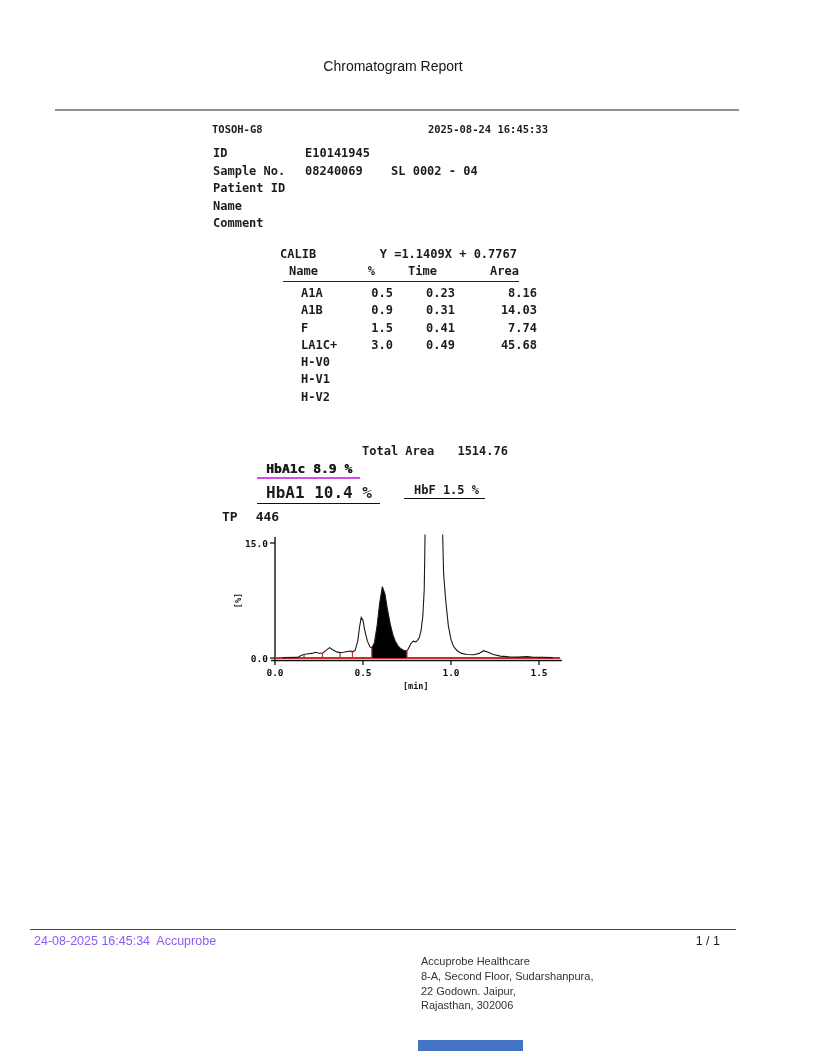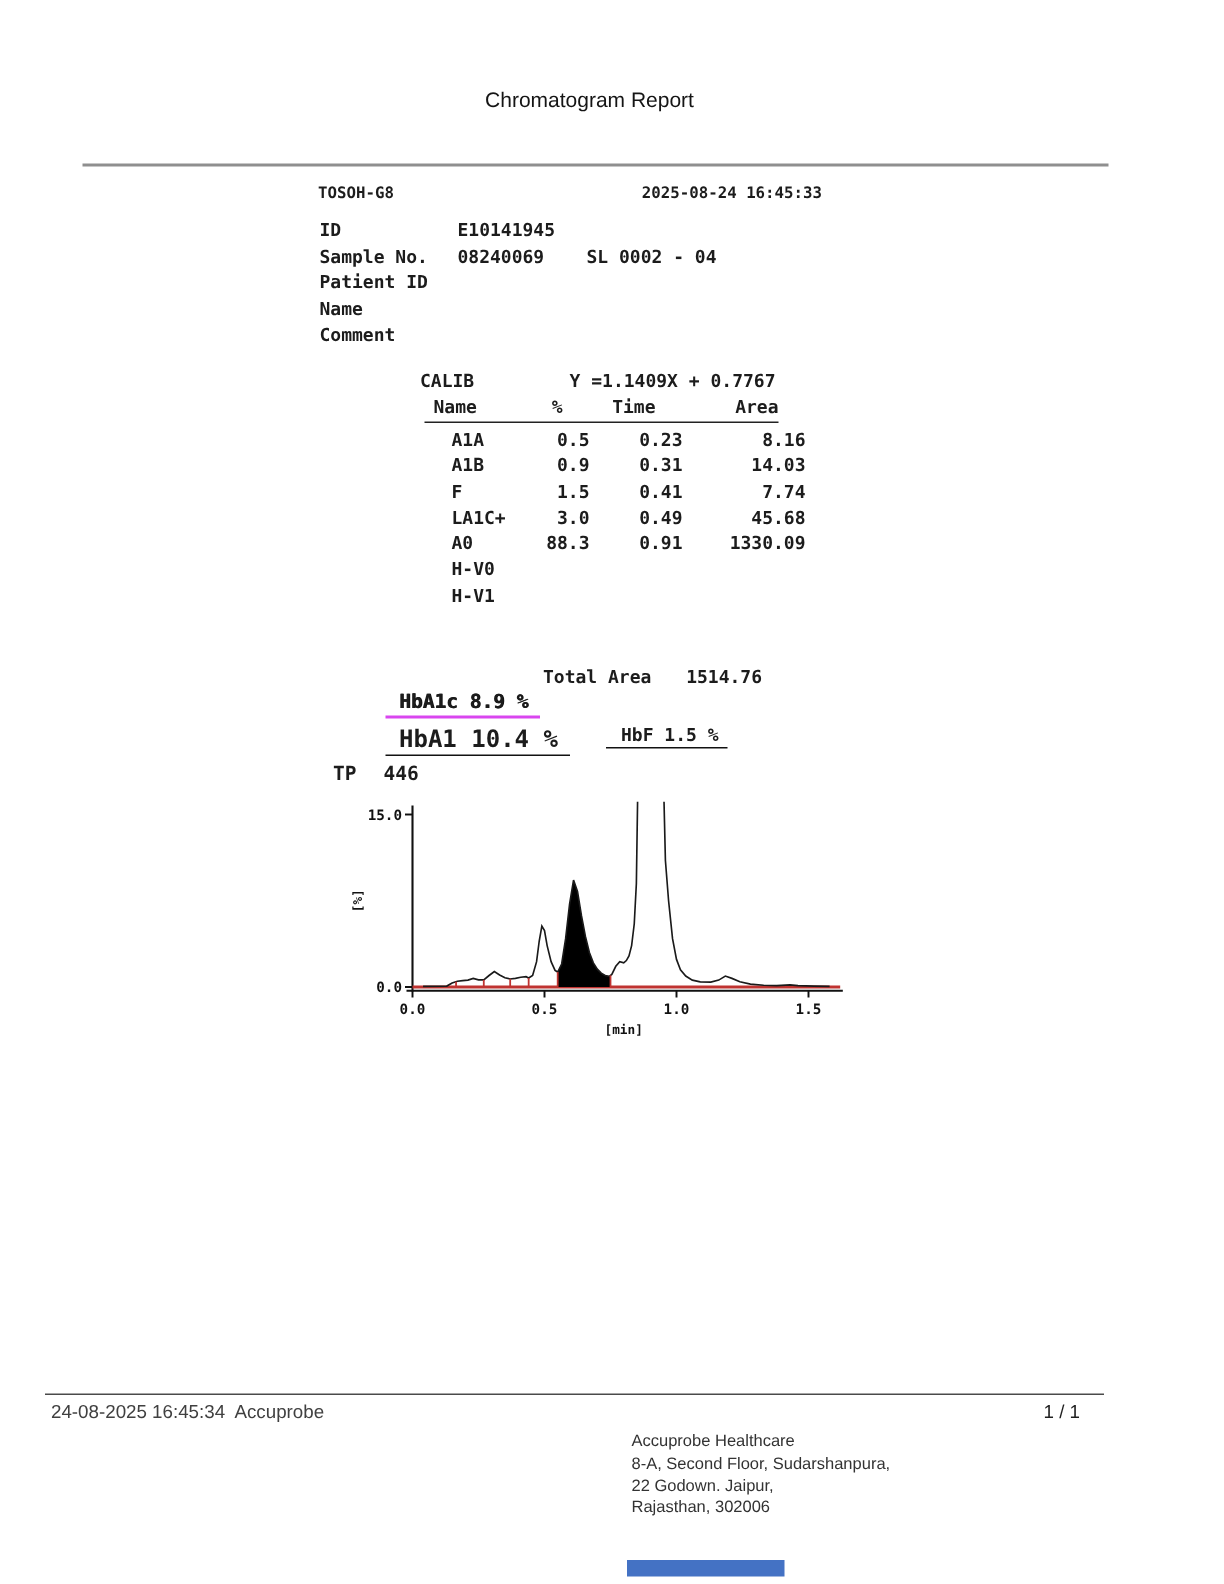--- a/index.html
+++ b/index.html
@@ -42,21 +42,21 @@
 
   
   .tp-line{top:509px;left:222px;font-size:13px;}
   .tp-line .v{margin-left:18px;}
   .chart{top:530px;left:228px;}
   .tick{font-family:"DejaVu Sans Mono",monospace;font-weight:700;font-size:9.5px;fill:#111;}
   .ticksm{font-family:"DejaVu Sans Mono",monospace;font-weight:700;font-size:8.5px;fill:#111;}
 
   
   .rule-bottom{top:929px;left:30px;width:706px;border-top:1.5px solid #4a4a4a;height:0;}
-  .footer-left{top:934px;left:34px;font-size:12.5px;color:#404040;white-space:pre;}
+  .footer-left{top:934px;left:34px;font-size:12.5px;color:#8b5cf6;white-space:pre;}
   .footer-page{top:934px;left:660px;width:60px;text-align:right;font-size:12.5px;color:#1f1f1f;}
   .address{top:954px;left:421px;font-size:11px;line-height:14.8px;color:#333;}
   .blue-bar{top:1040px;left:418px;width:105px;height:11px;background:#4472c4;}
 </style>
 </head>
 <body>
 
 <div class="abs page-title">Chromatogram Report</div>
 <div class="abs rule-top"></div>
 
@@ -123,33 +123,33 @@
       <span class="c2">0.41</span>
       <span class="c3">7.74</span>
     </div>
     <div class="trow">
       <span class="c0">LA1C+</span>
       <span class="c1">3.0</span>
       <span class="c2">0.49</span>
       <span class="c3">45.68</span>
     </div>
     <div class="trow">
-      <span class="c0">A0</span>
-      <span class="c1">88.3</span>
-      <span class="c2">0.91</span>
-      <span class="c3">1330.09</span>
-    </div>
-    <div class="trow">
       <span class="c0">H-V0</span>
       <span class="c1"></span>
       <span class="c2"></span>
       <span class="c3"></span>
     </div>
     <div class="trow">
       <span class="c0">H-V1</span>
+      <span class="c1"></span>
+      <span class="c2"></span>
+      <span class="c3"></span>
+    </div>
+    <div class="trow">
+      <span class="c0">H-V2</span>
       <span class="c1"></span>
       <span class="c2"></span>
       <span class="c3"></span>
     </div>
   </div>
 
 <div class="abs total-area mono">
   <span>Total Area</span>
   <span>1514.76</span>
 </div>

